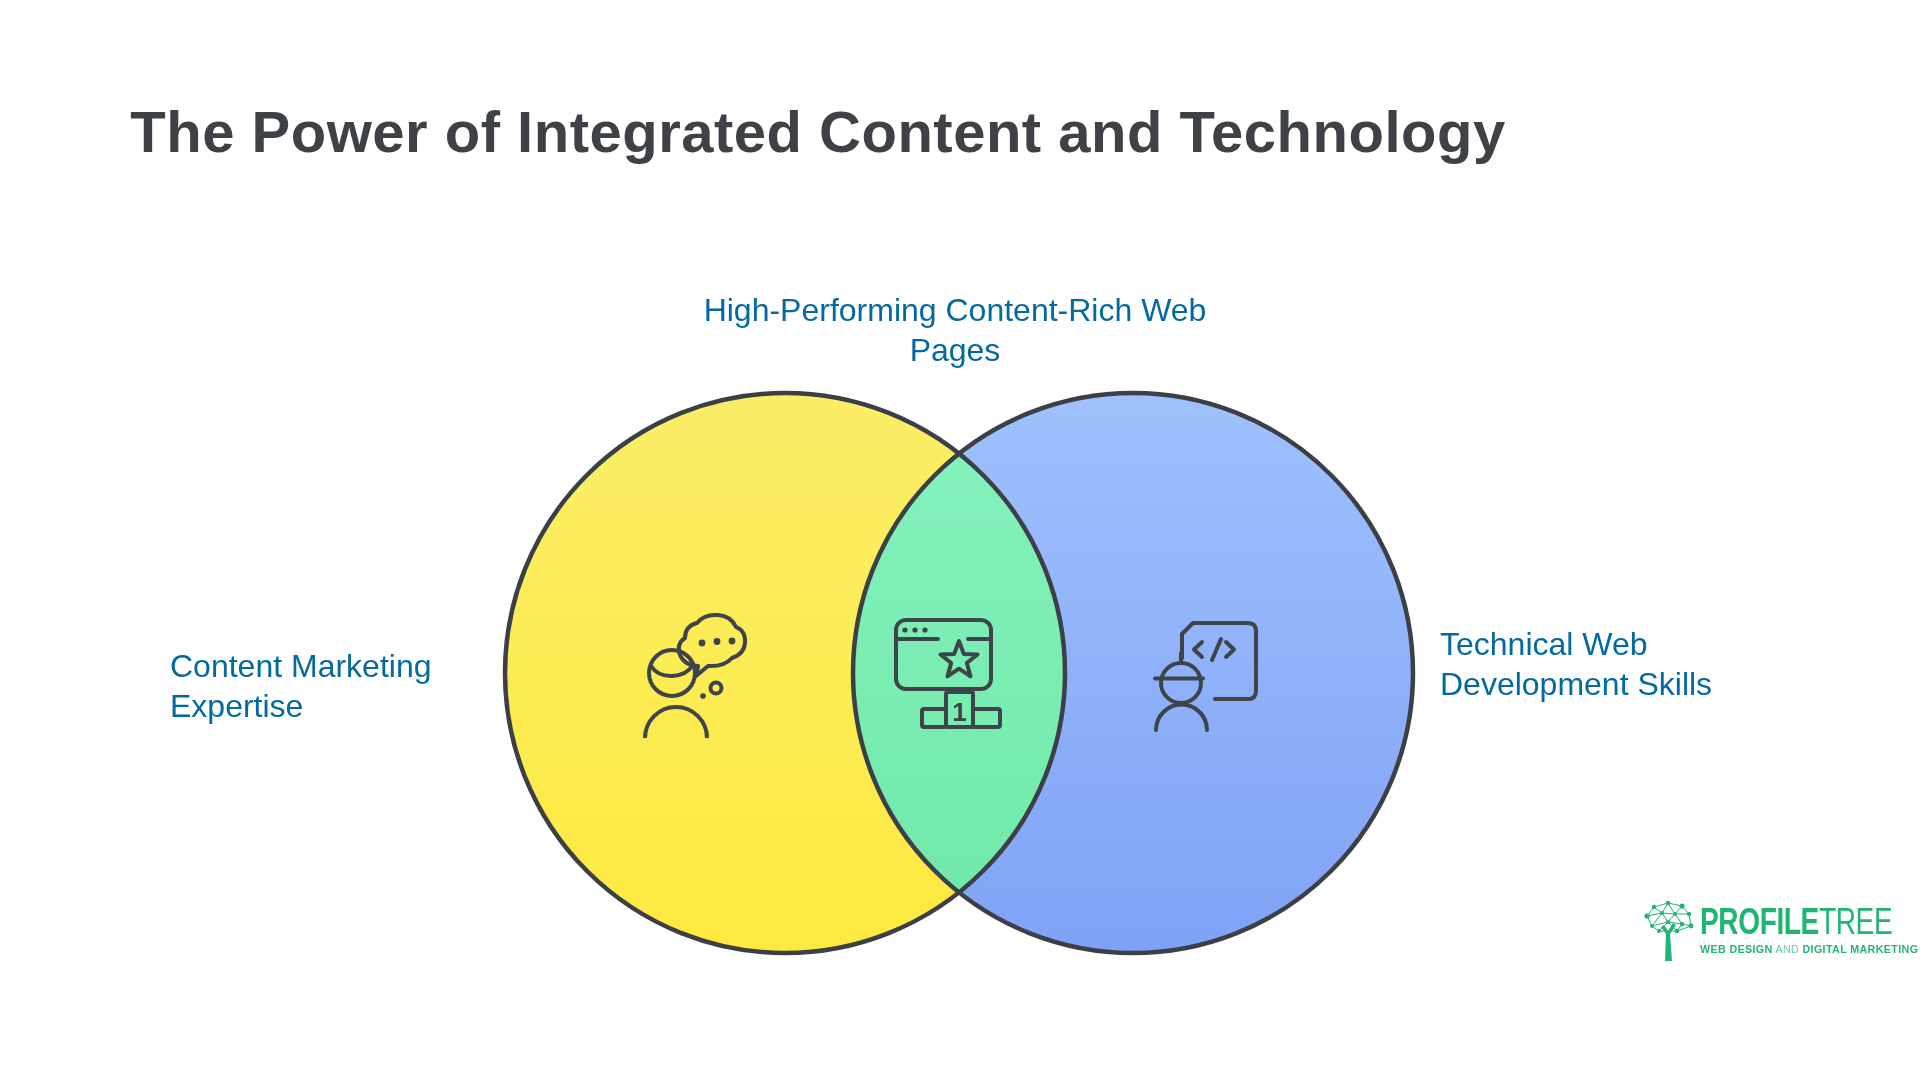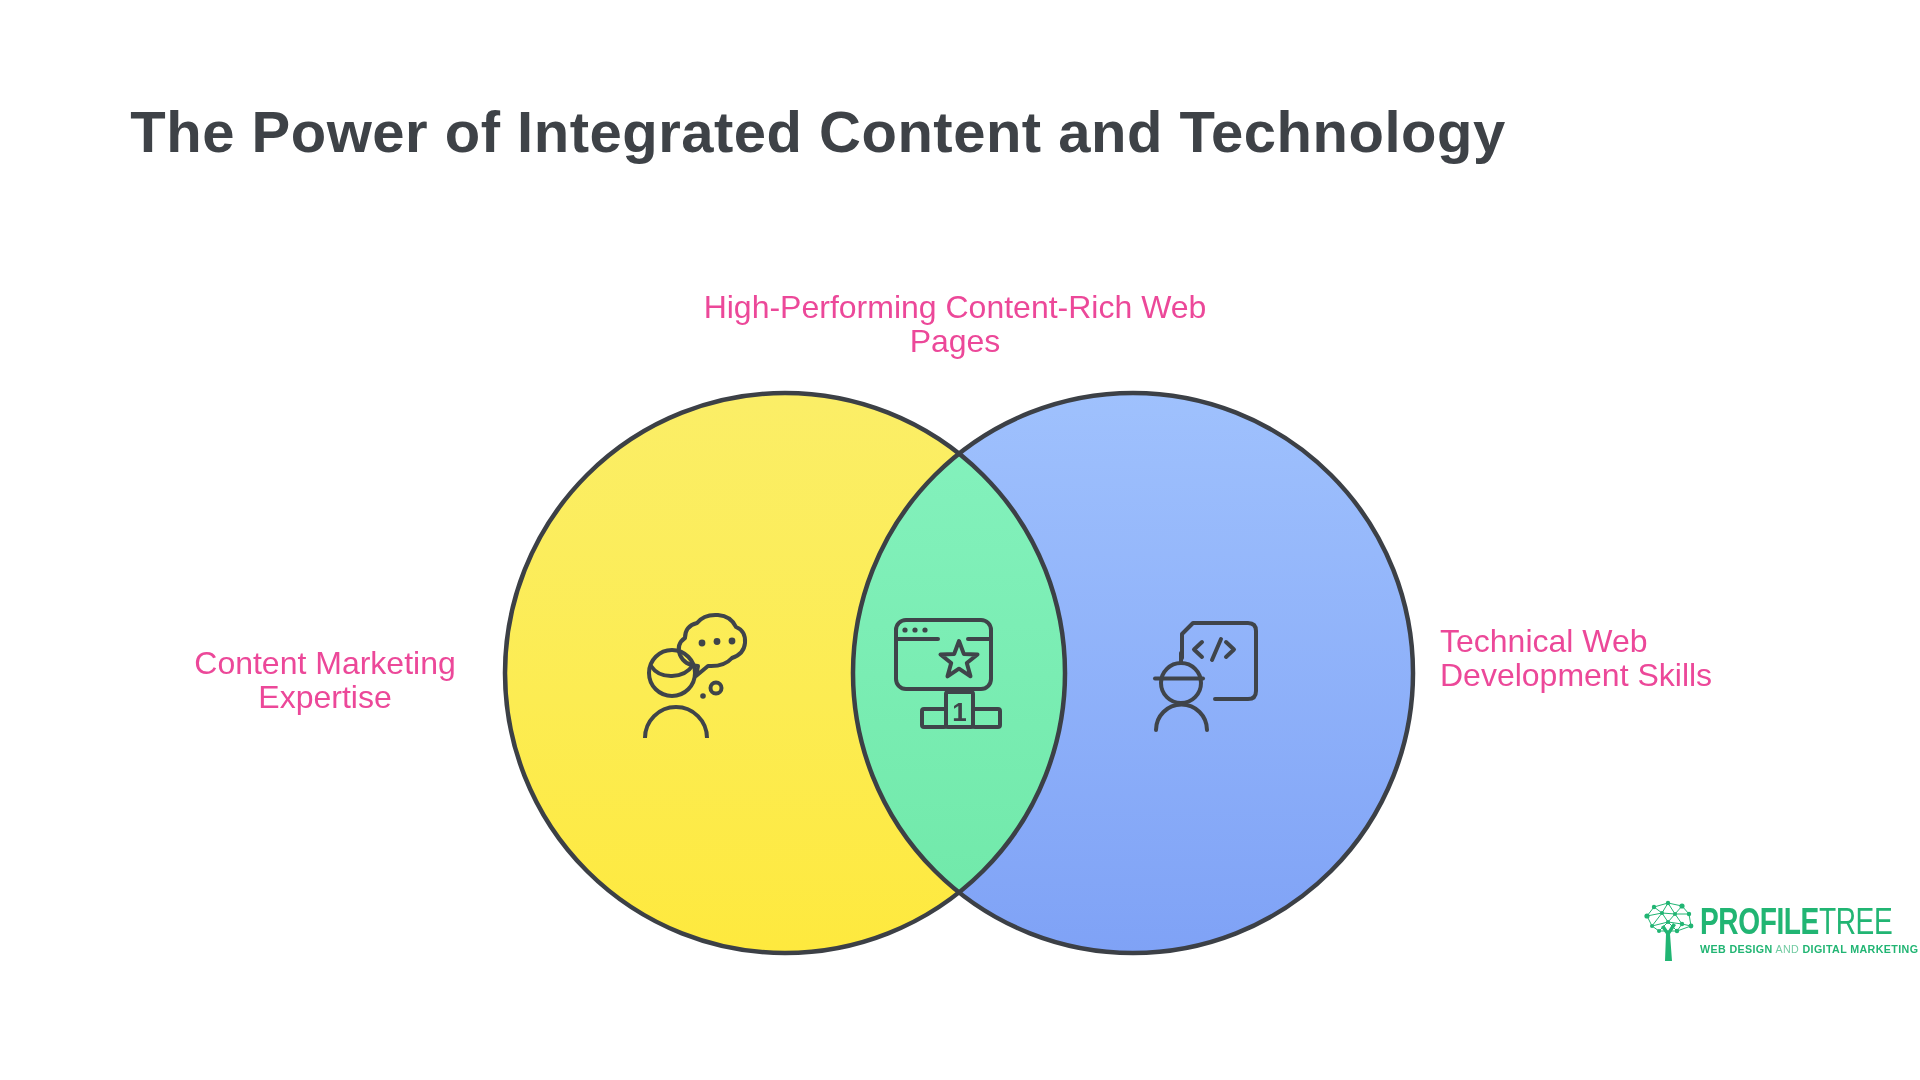--- a/index.html
+++ b/index.html
@@ -21,25 +21,25 @@
     font-weight: 700;
     color: #3E4247;
     letter-spacing: 0.5px;
     white-space: nowrap;
   }
 
   .venn-label {
     position: absolute;
     font-size: 32px;
     font-weight: 400;
-    color: #ec4899;
-    line-height: 34px;
+    color: #0369a1;
+    line-height: 40px;
   }
   .label-top   { top: 290px; left: 665px;  width: 580px; text-align: center; }
-  .label-left  { top: 646px; left: 170px;  width: 310px; text-align: center;  }
+  .label-left  { top: 646px; left: 170px;  width: 310px; text-align: left;  }
   .label-right { top: 624px; left: 1440px; width: 330px; text-align: left;   }
 
   .venn-svg   { position: absolute; top: 0; left: 0; }
   .icon-svg   { position: absolute; }
   .icon-left   { left: 638px;  top: 602px; }
   .icon-center { left: 892px;  top: 616px; }
   .icon-right  { left: 1152px; top: 608px; }
 
   .icon-stroke {
     fill: none;

